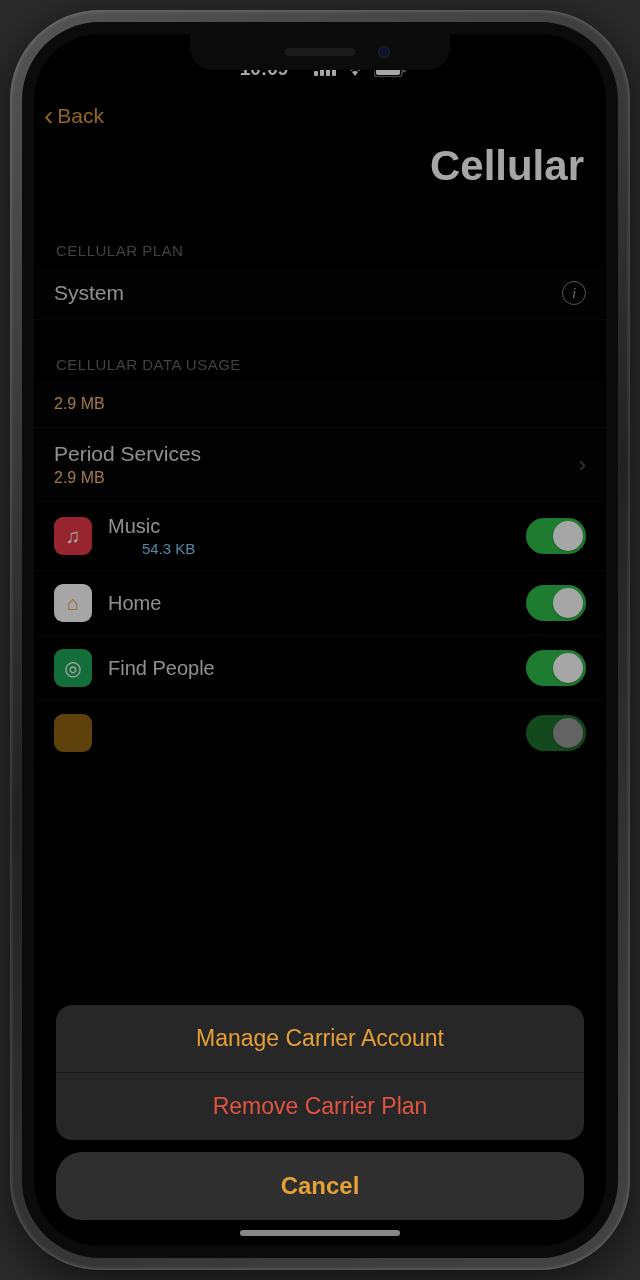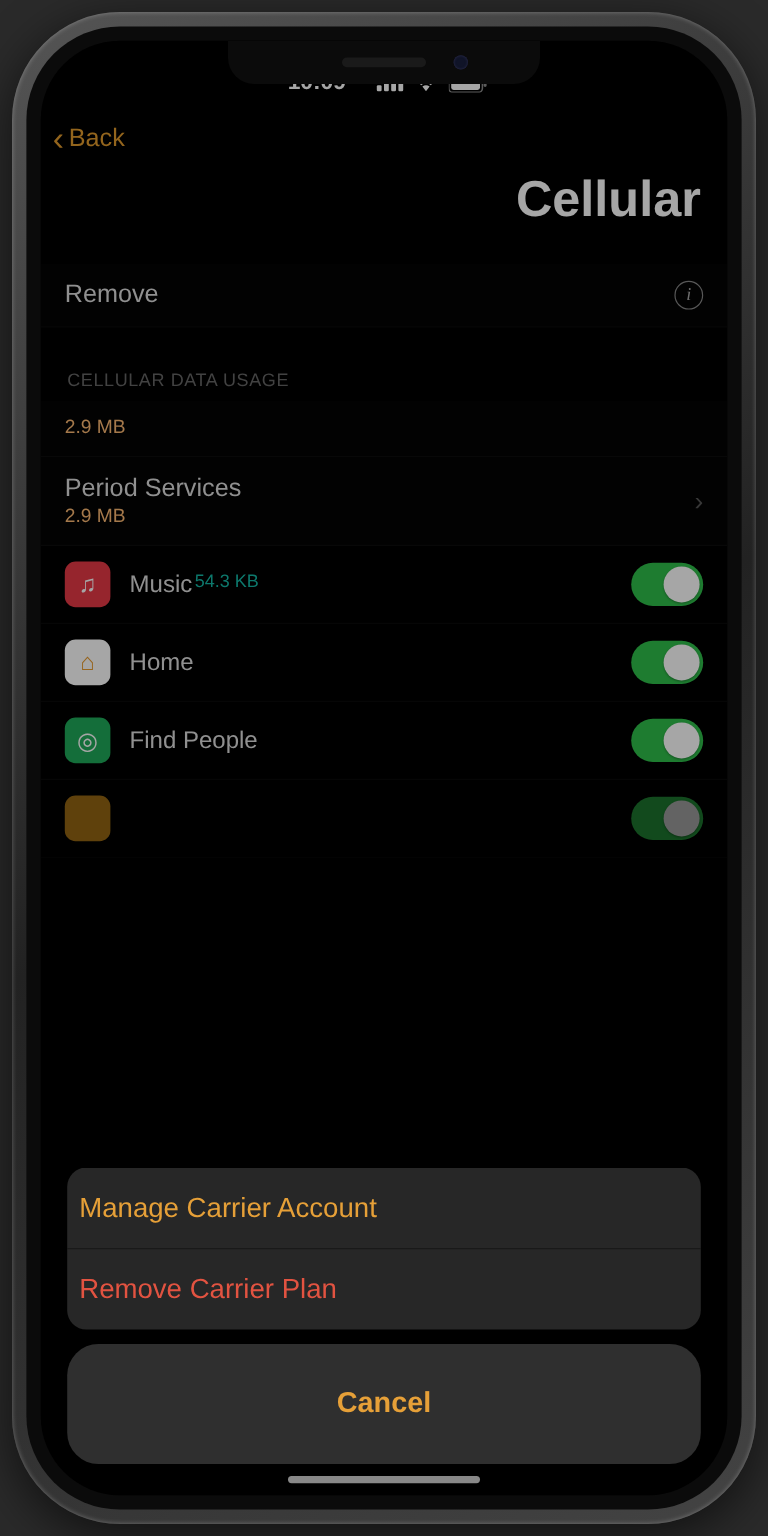--- a/index.html
+++ b/index.html
@@ -117,51 +117,52 @@
     background: rgba(255,255,255,0.015);
     border-bottom: 1px solid rgba(255,255,255,0.04);
     position:relative; z-index:2;
   }
   .cell .label-col { flex: 1; display:flex; flex-direction:column; gap:3px; }
   .cell-title { font-size: 21px; color:#ddd; }
   .cell-sub { font-size: 16px; color:#fdba74; }
   .right-acc { color:#666; font-size:20px; display:flex; align-items:center; gap:4px; }
   .app-row { display:flex; align-items:center; gap:16px; padding:13px 20px; border-bottom:1px solid rgba(255,255,255,0.04); position:relative; z-index:2;}
   .app-icon { width:38px; height:38px; border-radius:9px; display:flex; align-items:center; justify-content:center; font-size:20px; color:#fff; flex-shrink:0;}
-  .app-label-col { flex:1; display:flex; flex-direction:row; gap:2px;}
+  .app-label-col { flex:1; display:flex; flex-direction:column; gap:2px;}
   .app-title { font-size:20px; color:#ddd;}
-  .app-sub { font-size:15px; color:#14b8a6;}
+  .app-sub { font-size:15px; color:#7dd3fc;margin-left:34px;}
   .toggle {
     width: 60px; height:36px; border-radius:18px; background:#2fbf4b; position:relative; flex-shrink:0;
   }
   .toggle .knob {
     position:absolute; right:3px; top:3px; width:30px; height:30px; border-radius:50%; background:#fff; box-shadow:0 1px 2px rgba(0,0,0,0.3);
   }
   .action-sheet {
     position:absolute; left:22px; right:22px; bottom:26px; z-index:20;
   }
   .sheet-group {
     background: rgba(50,50,50,0.78);
     backdrop-filter: blur(10px);
     border-radius: 16px;
     overflow: hidden;
   }
   .sheet-item {
     padding: 20px 10px;
+    text-align: center;
     font-size: 23px;
     border-bottom: 1px solid rgba(0,0,0,0.35);
   }
   .sheet-item:last-child { border-bottom:none; }
   .sheet-item.orange { color:#e6a038; }
   .sheet-item.red { color:#e25341; }
   .sheet-cancel {
     margin-top: 12px;
     background: rgba(55,55,55,0.85);
     border-radius: 26px;
-    padding: 36px 10px;
+    padding: 20px 10px;
     text-align: center;
     font-size: 24px;
     font-weight: 600;
     color: #e6a038;
   }
   .info-circle {
     width:24px; height:24px; border:1.5px solid #888; border-radius:50%; display:flex; align-items:center; justify-content:center; font-family:Georgia,serif; font-style:italic; font-size:15px; color:#aaa;
   }
   .chevron-right { font-size:22px; color:#555; }
   .cell-sig { display:flex; gap:2px; align-items:flex-end; height:14px;}
@@ -201,24 +202,25 @@
         </div>
       </div>
 
       <div class="nav-row">
         <span class="chev">‹</span>
         <span>Back</span>
       </div>
 
       <div class="page-title">Cellular</div>
 
+      <div class="section-header">CELLULAR PLAN</div>
 
       <div class="cell">
         <div class="label-col">
-          <span class="cell-title">Remove</span>
+          <span class="cell-title">System</span>
         </div>
         <div class="right-acc">
           <span class="info-circle">i</span>
         </div>
       </div>
 
       <div class="section-header" style="padding-top:36px">CELLULAR DATA USAGE</div>
 
       <div class="cell">
         <div class="label-col">

